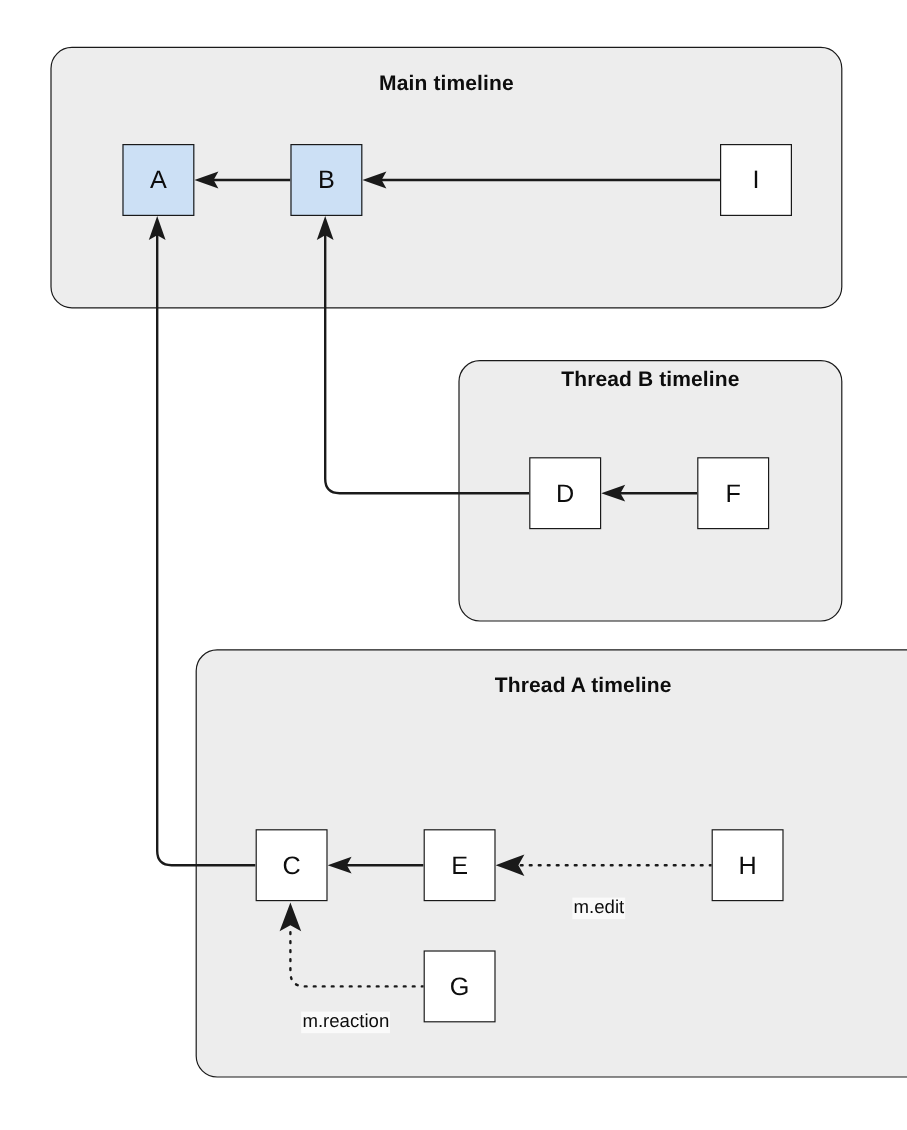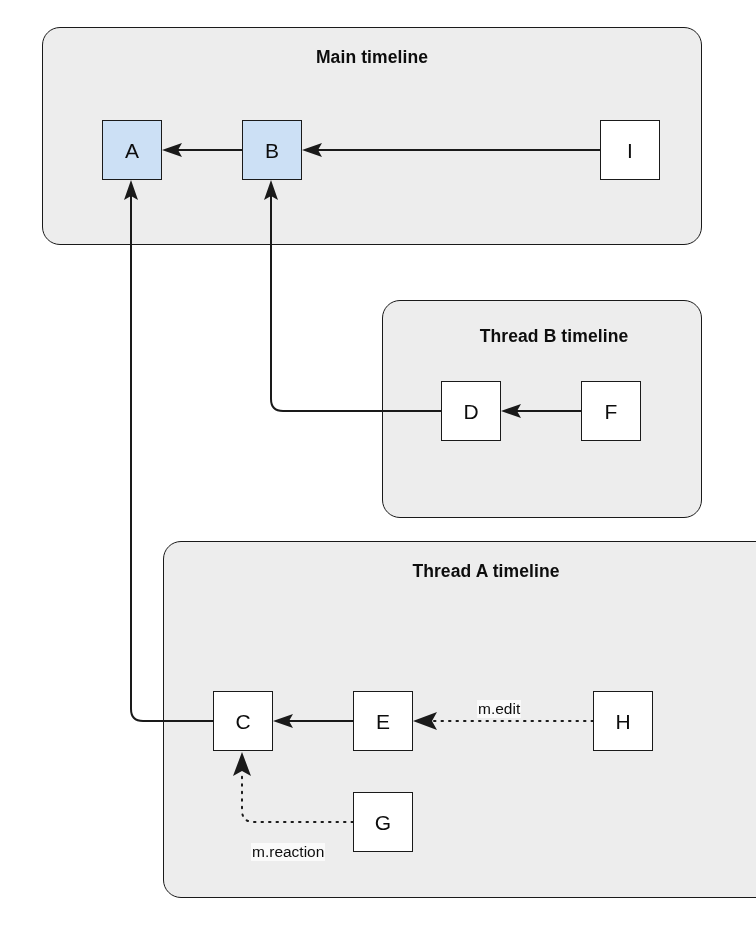--- a/index.html
+++ b/index.html
@@ -88,26 +88,26 @@
   svg.links .arrowhead {
     fill: #1a1a1a;
     stroke: none;
   }
 </style>
 </head>
 <body>
 
 <div id="canvas">
 
-  <div class="container-box" id="box-main" style="left:42px; top:27px; width:660px; height:218px;">
+  <div class="container-box" id="box-main" style="left:42px; top:39px; width:660px; height:218px;">
     <div class="container-title" style="top:19px;">Main timeline</div>
   </div>
 
   <div class="container-box" id="box-threadB" style="left:382px; top:300px; width:320px; height:218px;">
-    <div class="container-title" style="top:25px;padding-left:12px;">Thread B timeline</div>
+    <div class="container-title" style="top:5px;">Thread B timeline</div>
   </div>
 
   <div class="container-box" id="box-threadA" style="left:163px; top:541px; width:646px; height:357px;">
     <div class="container-title" style="top:19px;">Thread A timeline</div>
   </div>
 
   <svg class="links" viewBox="0 0 756 942" xmlns="http://www.w3.org/2000/svg">
 
     <g>
       <path class="solid" d="M 242 150 L 175 150"></path>
@@ -156,16 +156,16 @@
   <div class="node" style="left:600px; top:120px;">I</div>
 
   <div class="node" style="left:441px; top:381px;">D</div>
   <div class="node" style="left:581px; top:381px;">F</div>
 
   <div class="node" style="left:213px; top:691px;">C</div>
   <div class="node" style="left:353px; top:691px;">E</div>
   <div class="node" style="left:593px; top:691px;">H</div>
   <div class="node" style="left:353px; top:792px;">G</div>
 
-  <div class="edge-label" style="left:477px; top:700px;">m.edit</div>
+  <div class="edge-label" style="left:477px; top:748px;">m.edit</div>
   <div class="edge-label" style="left:219px; top:843px;margin-left:32px;">m.reaction</div>
 
 </div>
 
 </body></html>

